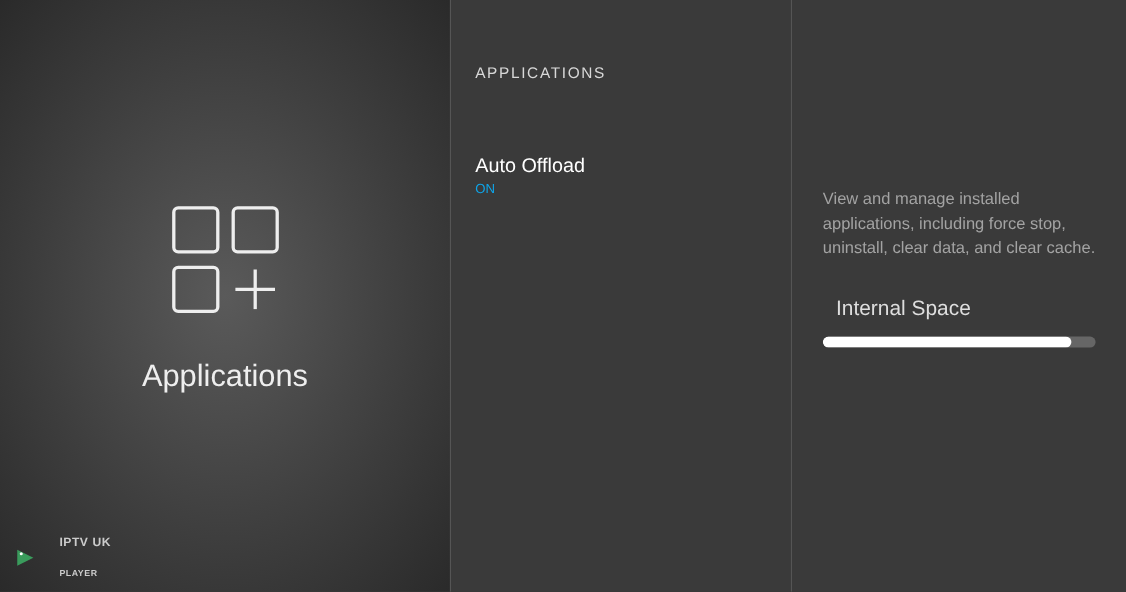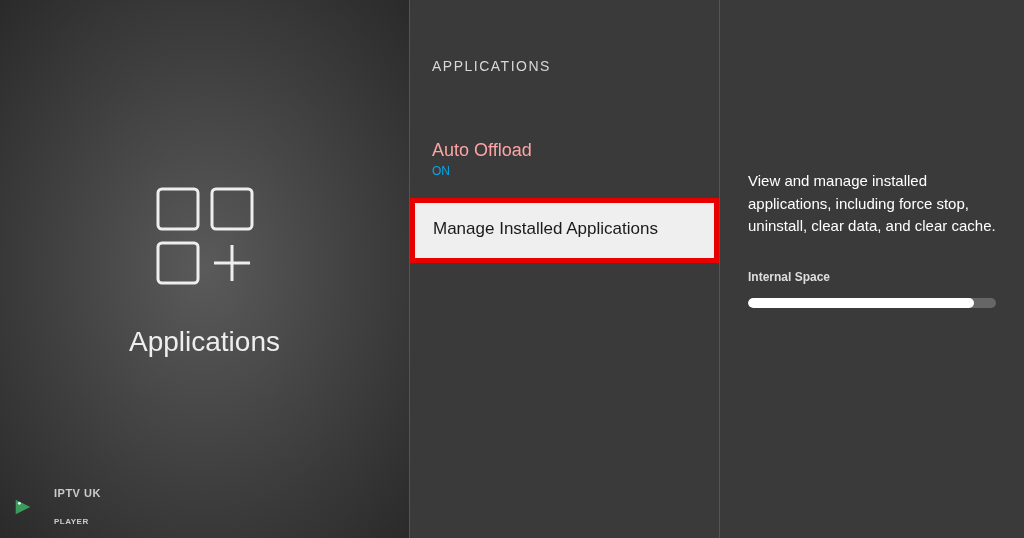--- a/index.html
+++ b/index.html
@@ -70,21 +70,21 @@
       font-size: 14px;
       font-weight: 500;
       letter-spacing: 1.5px;
       padding: 0 22px;
       margin-bottom: 52px;
     }
     .menu-item {
       padding: 14px 22px;
     }
     .menu-item-title {
-      color: #fca5a5;
+      color: #ffffff;
       font-size: 18px;
       font-weight: 500;
       margin-bottom: 3px;
     }
     .menu-item-subtitle {
       color: #0ea5e9;
       font-size: 12px;
     }
     .menu-item-selected {
       background: #efefef;
@@ -97,30 +97,31 @@
       font-size: 17px;
       font-weight: 500;
     }
     .right-panel {
       flex: 1;
       height: 100%;
       background: #3a3a3a;
       padding: 170px 28px 0 28px;
     }
     .description {
-      color: #ffffff;
+      color: #a3a3a3;
       font-size: 15px;
       line-height: 1.5;
       margin-bottom: 32px;
     }
     .storage-title {
       color: #dedede;
-      font-size: 12px;
-      font-weight: 700;
+      font-size: 19px;
+      font-weight: 400;
       margin-bottom: 14px;
+      margin-left: 12px;
     }
     .progress-bar {
       width: 100%;
       height: 10px;
       background: #666666;
       border-radius: 5px;
       overflow: hidden;
       margin-bottom: 12px;
     }
     .progress-fill {
@@ -160,23 +161,20 @@
     </div>
   </div>
 </div>
 
 <div class="middle-panel">
   <div class="panel-header">APPLICATIONS</div>
   <div class="menu-item">
     <div class="menu-item-title">Auto Offload</div>
     <div class="menu-item-subtitle">ON</div>
   </div>
-  <div class="menu-item-selected">
-    <div class="menu-item-title">Manage Installed Applications</div>
-  </div>
 </div>
 
 <div class="right-panel">
   <div class="description">View and manage installed applications, including force stop, uninstall, clear data, and clear cache.</div>
   <div class="storage-title">Internal Space</div>
   <div class="progress-bar">
     <div class="progress-fill" style="width:91%"></div>
   </div>
 </div>
 

